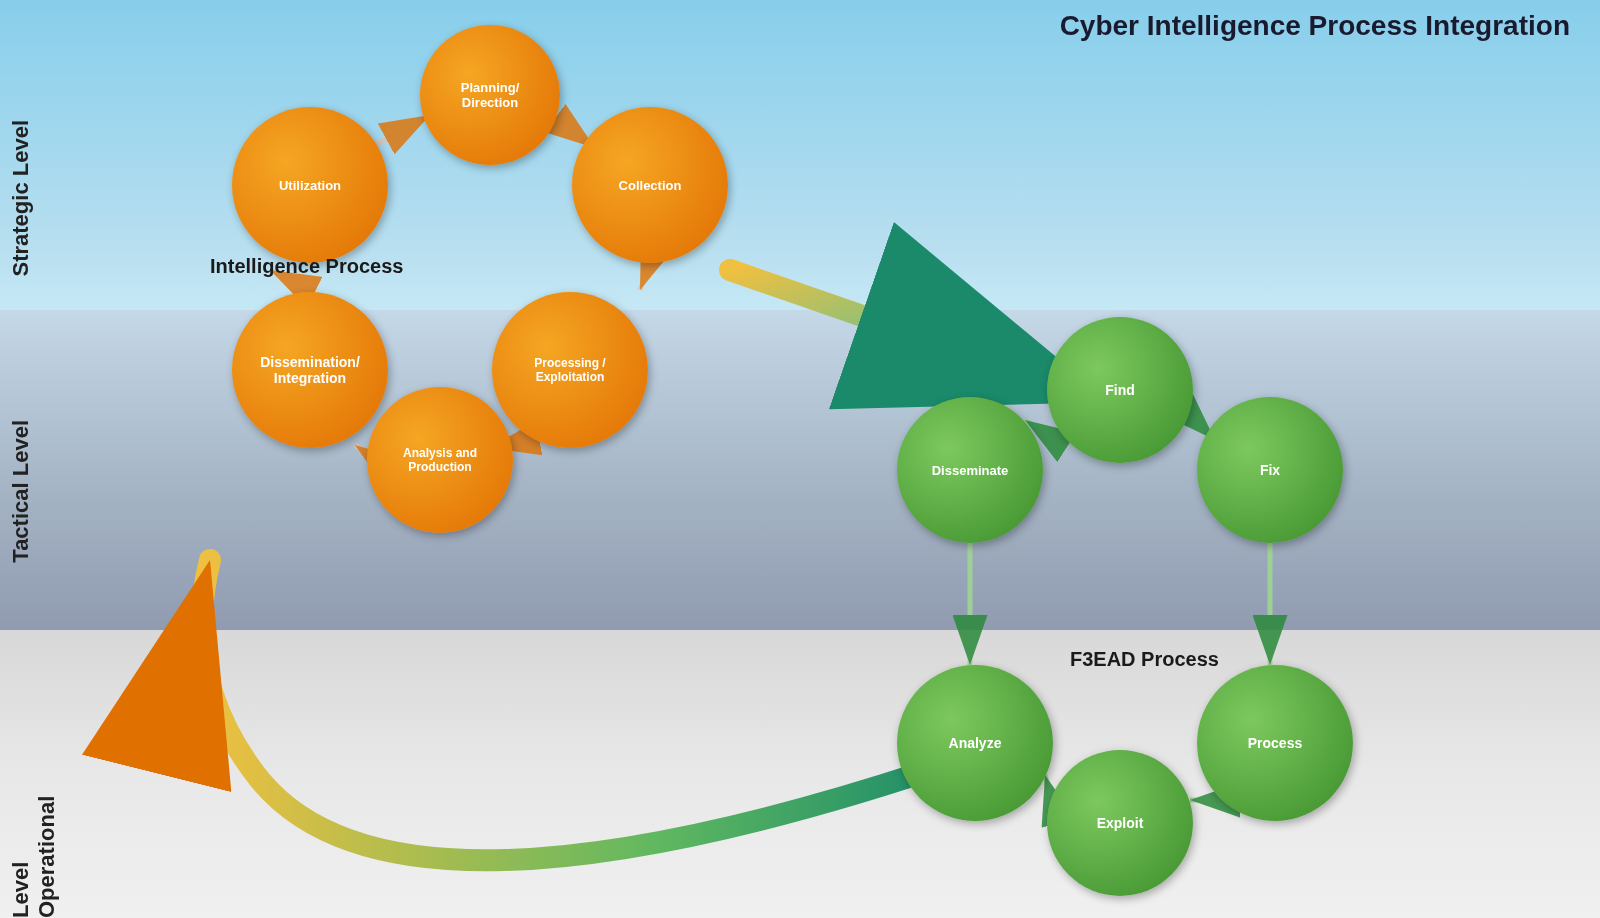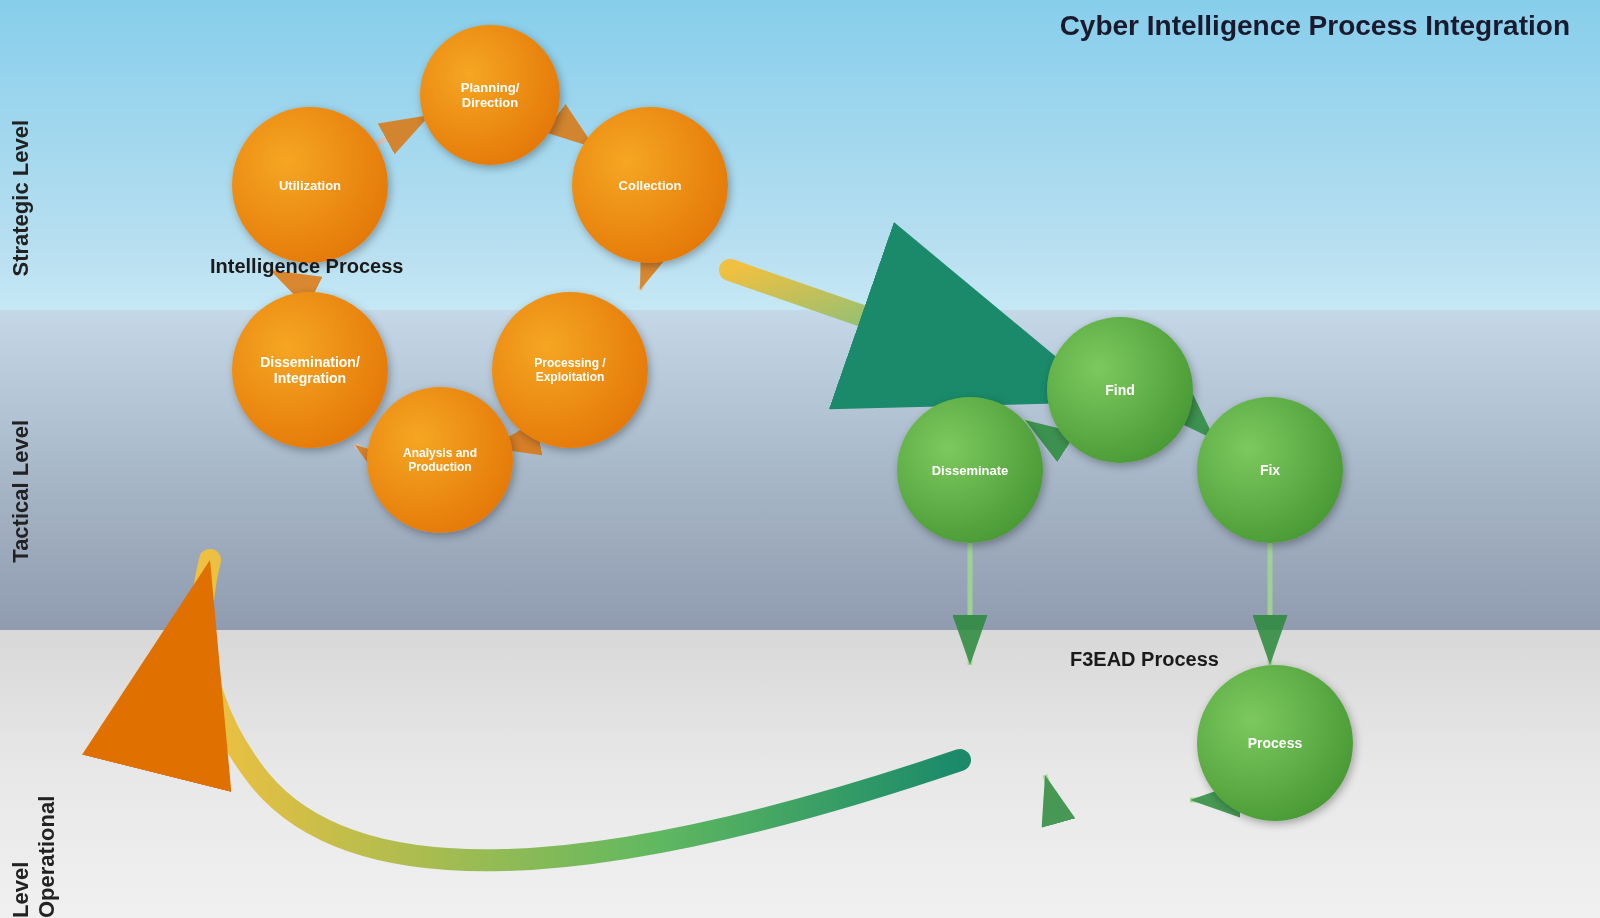--- a/index.html
+++ b/index.html
@@ -202,15 +202,21 @@
   </div>
 
   <div class="green-circle" style="left:897px; top:397px; width:146px; height:146px;">
     <span style="font-size:13px;">Disseminate</span>
   </div>
 
   <div class="green-circle" style="left:1197px; top:665px; width:156px; height:156px;">
     <span>Process</span>
   </div>
 
-
+  <div class="green-circle" style="left:1047px; top:750px; width:146px; height:146px;">
+    <span>Exploit</span>
+  </div>
+
+  <div class="green-circle" style="left:897px; top:665px; width:156px; height:156px;">
+    <span>Analyze</span>
+  </div>
 
 </div>
 
 </body></html>

